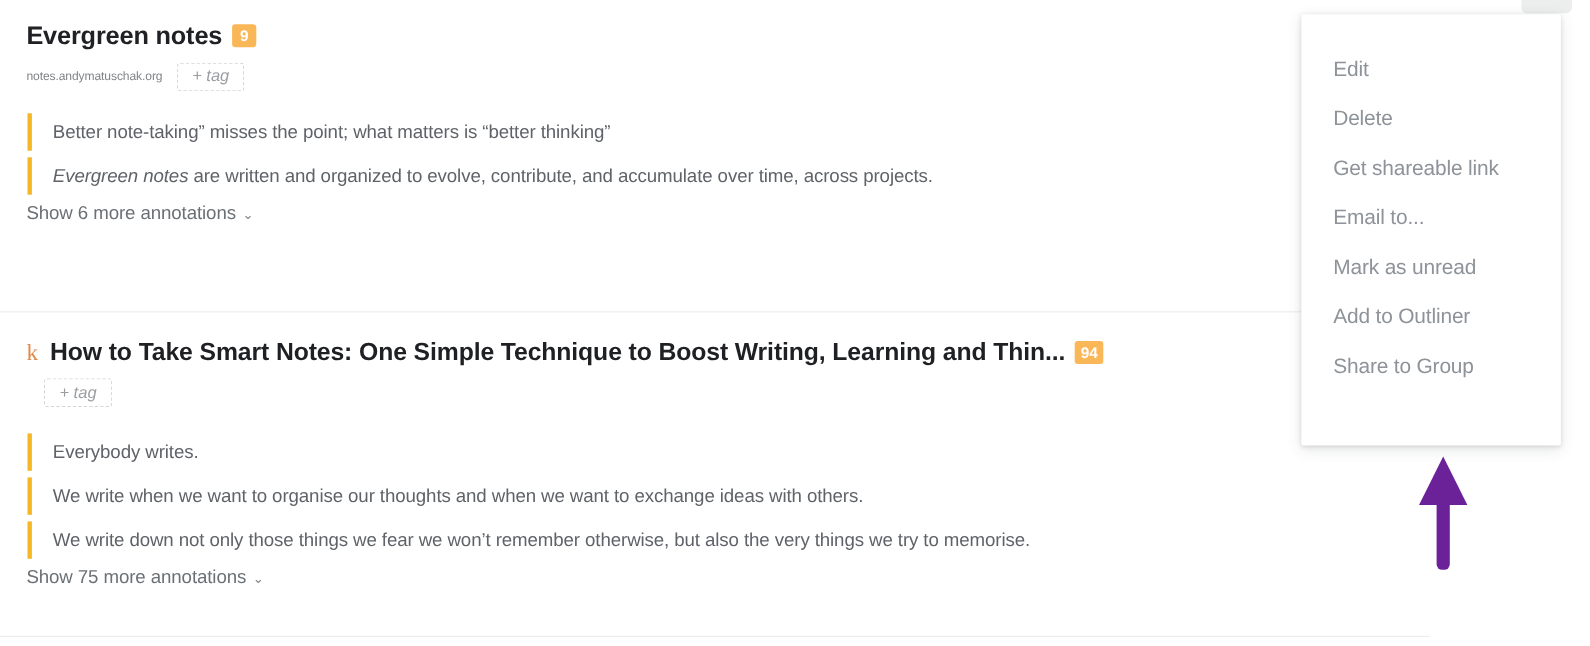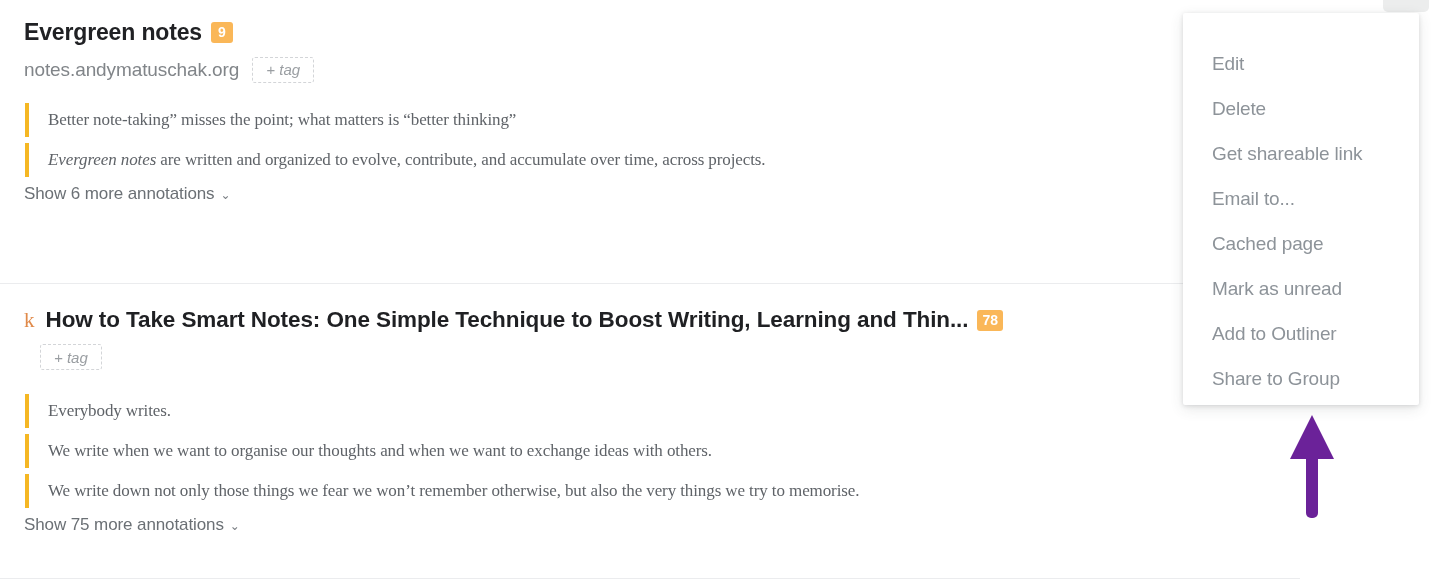--- a/index.html
+++ b/index.html
@@ -84,21 +84,21 @@
   }
 
   .meta-row {
     display: flex;
     align-items: center;
     gap: 13px;
     margin-top: 10px;
   }
 
   .domain {
-    font-size: 19px;
+    font-size: 11px;
     color: #818589;
     letter-spacing: -0.1px;
   }
 
   .tag-btn {
     display: inline-flex;
     align-items: center;
     justify-content: center;
     height: 26px;
     padding: 0 13px;
@@ -133,21 +133,20 @@
     width: 4px;
     background: #f5b724;
     border-radius: 0;
   }
 
   .annotation .atext {
     font-size: 17px;
     color: #5f6368;
     line-height: 1.3;
     letter-spacing: -0.1px;
-    font-family: Liberation Serif, serif;
   }
 
   .annotation .atext em {
     font-style: italic;
   }
 
   .show-more {
     margin-top: 4px;
     padding-left: 24px;
     font-size: 17px;
@@ -264,21 +263,21 @@
     </div>
   </div>
 
   <div class="divider" style="top:283px;"></div>
 
   <div class="article" id="article-2" style="top:307px;">
     <div class="article-head">
       <div class="title-row">
         <span class="kindle-icon">k</span>
         <span class="article-title-2">How to Take Smart Notes: One Simple Technique to Boost Writing, Learning and Thin...</span>
-        <span class="count-badge">78</span>
+        <span class="count-badge">94</span>
       </div>
       <div class="meta-row" style="margin-top:11px;padding-left:16px;">
         <button class="tag-btn">+ tag</button>
       </div>
     </div>
 
     <div class="annotations" style="margin-top:21px;">
       <div class="annotation">
         <span class="bar"></span>
         <span class="atext">Everybody writes.</span>
@@ -298,21 +297,20 @@
     </div>
   </div>
 
   <div class="divider" style="top:578px;"></div>
 
   <div class="context-menu">
     <button class="menu-item">Edit</button>
     <button class="menu-item">Delete</button>
     <button class="menu-item">Get shareable link</button>
     <button class="menu-item">Email to...</button>
-    <button class="menu-item">Cached page</button>
     <button class="menu-item">Mark as unread</button>
     <button class="menu-item">Add to Outliner</button>
     <button class="menu-item">Share to Group</button>
   </div>
 
   <svg class="arrow" viewBox="0 0 46 106">
     <g>
       <rect x="17" y="38" width="12" height="66" rx="5" fill="#6b2299"></rect>
       <polygon points="23,1 45,45 1,45" fill="#6b2299"></polygon>
     </g>

